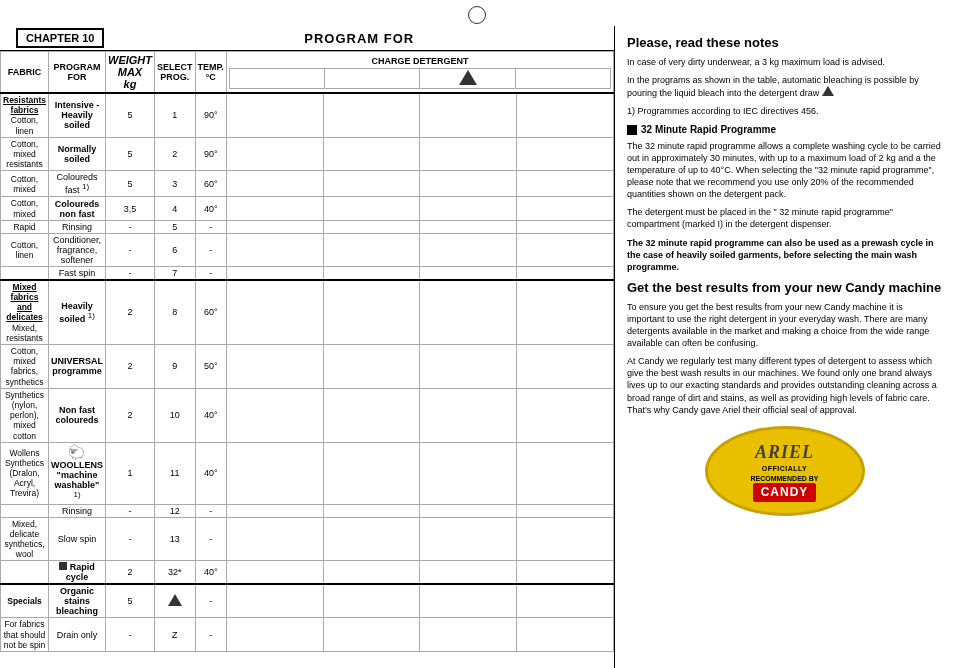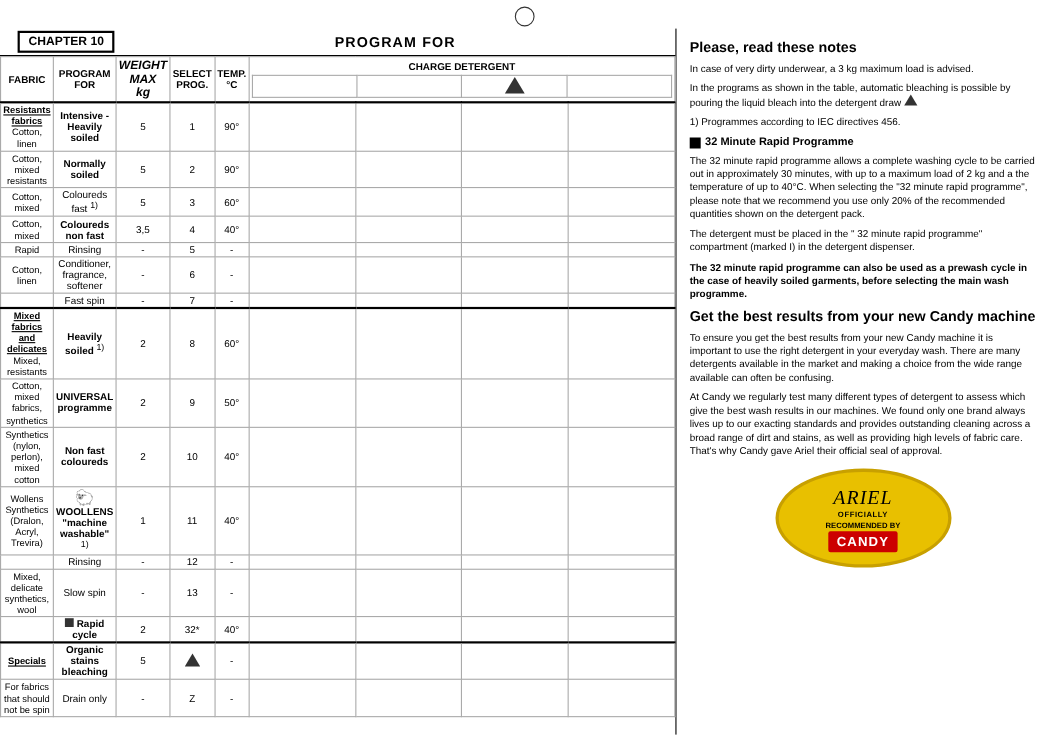--- a/index.html
+++ b/index.html
@@ -86,21 +86,20 @@
     }
     .underline-fabric {
       text-decoration: underline;
       font-weight: bold;
     }
     .mixed-fabrics-label {
       text-decoration: underline;
       font-weight: bold;
     }
     .specials-label {
-      text-decoration: underline;
       font-weight: bold;
     }
     .prog-table td.fabric-cell {
       font-size: 8.5px;
       line-height: 1.2;
     }
     .triangle-up {
       display: inline-block;
       width: 0;
       height: 0;
@@ -158,23 +157,23 @@
       border-radius: 50%;
       display: flex;
       flex-direction: column;
       align-items: center;
       justify-content: center;
       position: relative;
       border: 3px solid #c8a000;
     }
     .ariel-text {
       font-size: 18px;
-      font-weight: normal;
+      font-weight: bold;
       font-style: italic;
-      color: #000000;
+      color: #404040;
       font-family: 'Times New Roman', serif;
       letter-spacing: 1px;
     }
     .officially-text {
       font-size: 7px;
       font-weight: bold;
       color: #000;
       letter-spacing: 0.5px;
     }
     .recommended-text {

